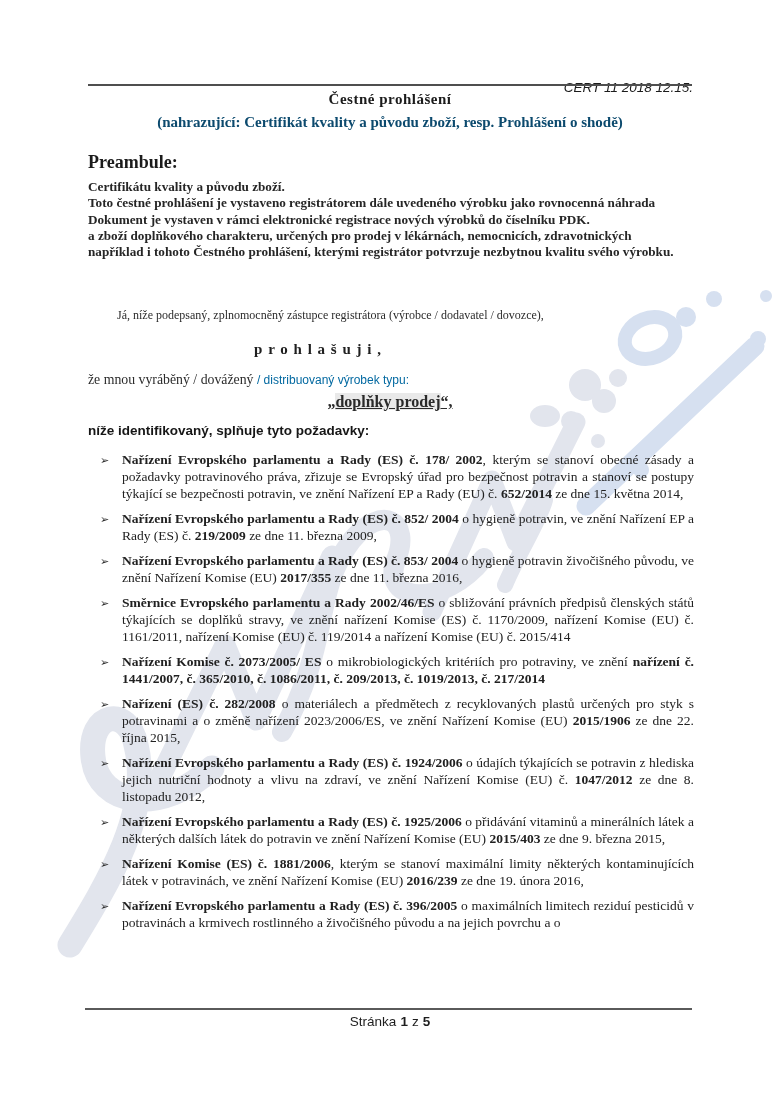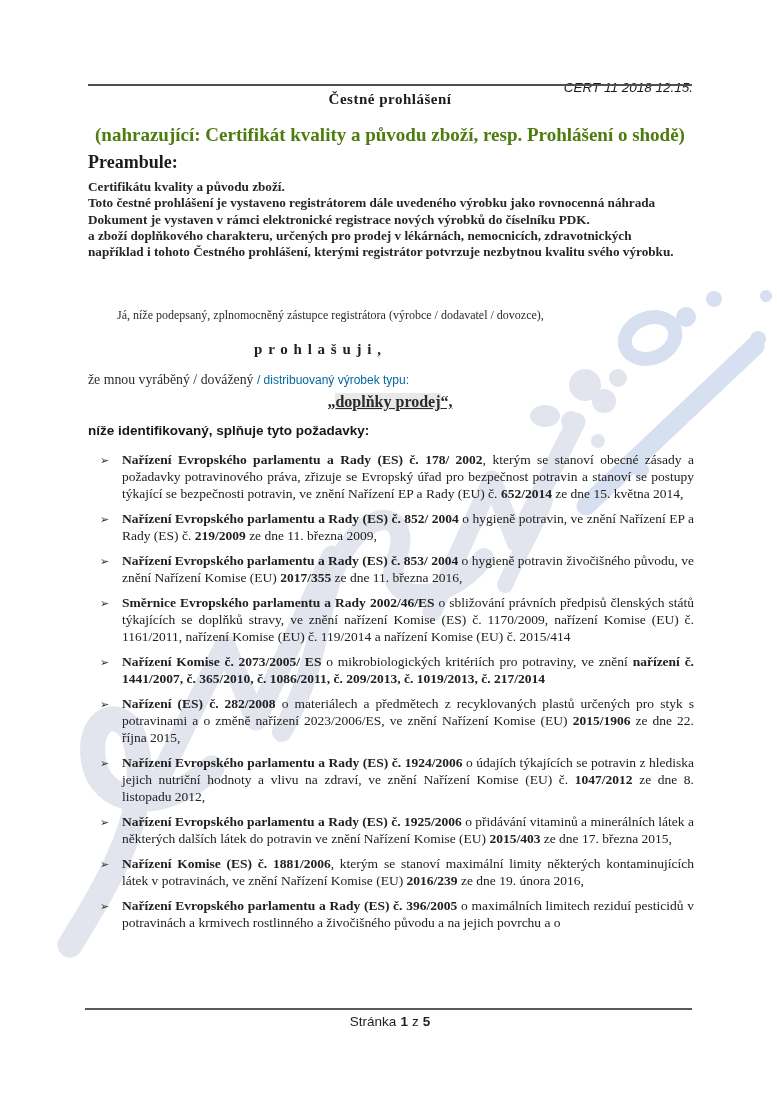--- a/index.html
+++ b/index.html
@@ -17,22 +17,22 @@
   }
   .header-rule {
     position:absolute; top:84px; left:88px; width:604px; height:0;
     border-top:2px solid #4f4f4f;
   }
   .title {
     position:absolute; top:91px; left:88px; width:604px; text-align:center;
     font-size:15px; font-weight:bold; color:#1b1b1b; letter-spacing:0.5px;
   }
   .subtitle {
-    position:absolute; top:124px; left:88px; width:604px; text-align:center;
-    font-size:19px; font-weight:bold; color:#4d7c0f;
+    position:absolute; top:114px; left:88px; width:604px; text-align:center;
+    font-size:15px; font-weight:bold; color:#0c4a6e;
   }
   .preamble-heading {
     position:absolute; top:152px; left:88px;
     font-size:18px; font-weight:bold; color:#1b1b1b;
   }
   .preamble {
     position:absolute; top:179px; left:88px; width:620px;
     font-size:13.2px; line-height:16.3px; font-weight:bold; color:#262626;
   }
   .preamble-line { white-space:nowrap; }
@@ -149,21 +149,21 @@
     <div class="req-intro">níže identifikovaný, splňuje tyto požadavky:</div>
 
     <div class="req-list" id="req-list">
         <div class="req-item"><span class="req-marker">➢</span><span class="req-text"><span class="b">Nařízení Evropského parlamentu a Rady (ES) č. 178/ 2002</span><span>, kterým se stanoví obecné zásady a požadavky potravinového práva, zřizuje se Evropský úřad pro bezpečnost potravin a stanoví se postupy týkající se bezpečnosti potravin, ve znění Nařízení EP a Rady (EU) č. </span><span class="b">652/2014</span><span> ze dne 15. května 2014,</span></span></div>
         <div class="req-item"><span class="req-marker">➢</span><span class="req-text"><span class="b">Nařízení Evropského parlamentu a Rady (ES) č. 852/ 2004</span><span> o hygieně potravin, ve znění Nařízení EP a Rady (ES) č. </span><span class="b">219/2009</span><span> ze dne 11. března 2009,</span></span></div>
         <div class="req-item"><span class="req-marker">➢</span><span class="req-text"><span class="b">Nařízení Evropského parlamentu a Rady (ES) č. 853/ 2004</span><span> o hygieně potravin živočišného původu, ve znění Nařízení Komise (EU) </span><span class="b">2017/355</span><span> ze dne 11. března 2016,</span></span></div>
         <div class="req-item"><span class="req-marker">➢</span><span class="req-text"><span class="b">Směrnice Evropského parlamentu a Rady 2002/46/ES</span><span> o sbližování právních předpisů členských států týkajících se doplňků stravy, ve znění nařízení Komise (ES) č. 1170/2009, nařízení Komise (EU) č. 1161/2011, nařízení Komise (EU) č. 119/2014 a nařízení Komise (EU) č. 2015/414</span></span></div>
         <div class="req-item"><span class="req-marker">➢</span><span class="req-text"><span class="b">Nařízení Komise č. 2073/2005/ ES</span><span> o mikrobiologických kritériích pro potraviny, ve znění </span><span class="b">nařízení č. 1441/2007, č. 365/2010, č. 1086/2011, č. 209/2013, č. 1019/2013, č. 217/2014</span></span></div>
         <div class="req-item"><span class="req-marker">➢</span><span class="req-text"><span class="b">Nařízení (ES) č. 282/2008</span><span> o materiálech a předmětech z recyklovaných plastů určených pro styk s potravinami a o změně nařízení 2023/2006/ES, ve znění Nařízení Komise (EU) </span><span class="b">2015/1906</span><span> ze dne 22. října 2015,</span></span></div>
         <div class="req-item"><span class="req-marker">➢</span><span class="req-text"><span class="b">Nařízení Evropského parlamentu a Rady (ES) č. 1924/2006</span><span> o údajích týkajících se potravin z hlediska jejich nutriční hodnoty a vlivu na zdraví, ve znění Nařízení Komise (EU) č. </span><span class="b">1047/2012</span><span> ze dne 8. listopadu 2012,</span></span></div>
-        <div class="req-item"><span class="req-marker">➢</span><span class="req-text"><span class="b">Nařízení Evropského parlamentu a Rady (ES) č. 1925/2006</span><span> o přidávání vitaminů a minerálních látek a některých dalších látek do potravin ve znění Nařízení Komise (EU) </span><span class="b">2015/403</span><span> ze dne 17. března 2015,</span></span></div>
+        <div class="req-item"><span class="req-marker">➢</span><span class="req-text"><span class="b">Nařízení Evropského parlamentu a Rady (ES) č. 1925/2006</span><span> o přidávání vitaminů a minerálních látek a některých dalších látek do potravin ve znění Nařízení Komise (EU) </span><span class="b">2015/403</span><span> ze dne 9. března 2015,</span></span></div>
         <div class="req-item"><span class="req-marker">➢</span><span class="req-text"><span class="b">Nařízení Komise (ES) č. 1881/2006</span><span>, kterým se stanoví maximální limity některých kontaminujících látek v potravinách, ve znění Nařízení Komise (EU) </span><span class="b">2016/239</span><span> ze dne 19. února 2016,</span></span></div>
         <div class="req-item"><span class="req-marker">➢</span><span class="req-text"><span class="b">Nařízení Evropského parlamentu a Rady (ES) č. 396/2005</span><span> o maximálních limitech reziduí pesticidů v potravinách a krmivech rostlinného a živočišného původu a na jejich povrchu a o</span></span></div>
       </div>
 
     <div class="footer-rule"></div>
     <div class="footer">
       <span>Stránka</span><span class="b">1</span><span>z</span><span class="b">5</span>
     </div>
   </div>
 </div>

